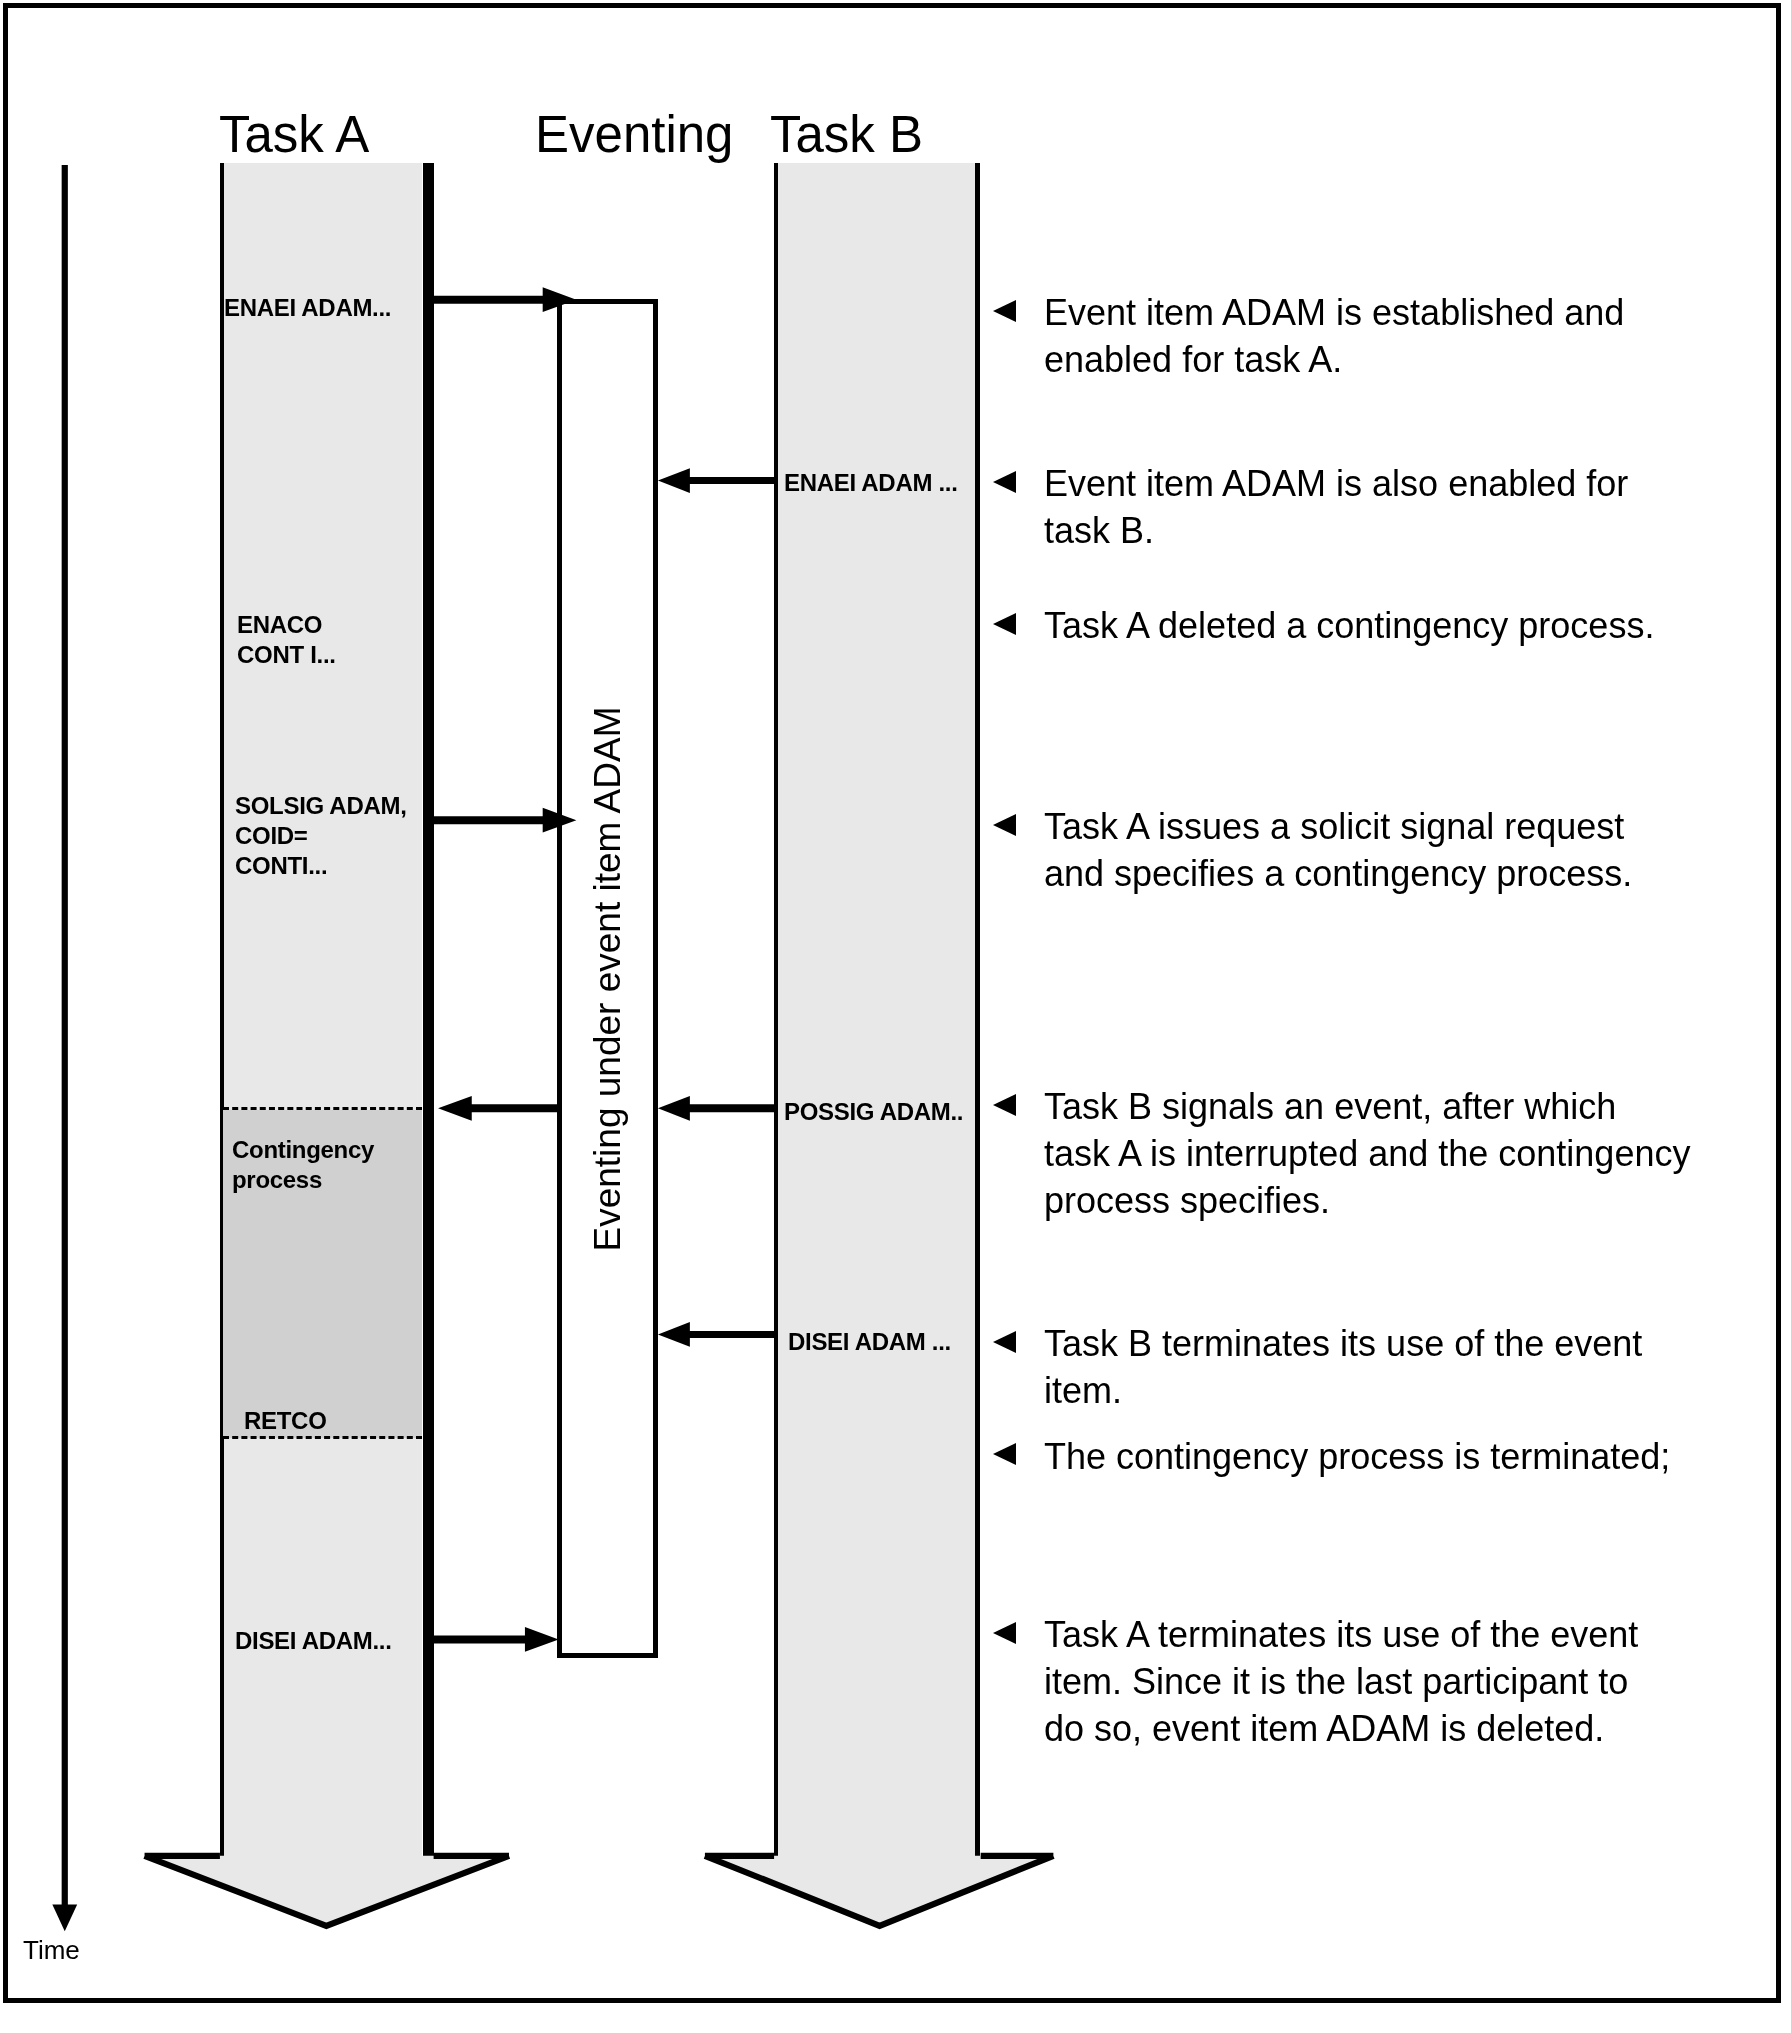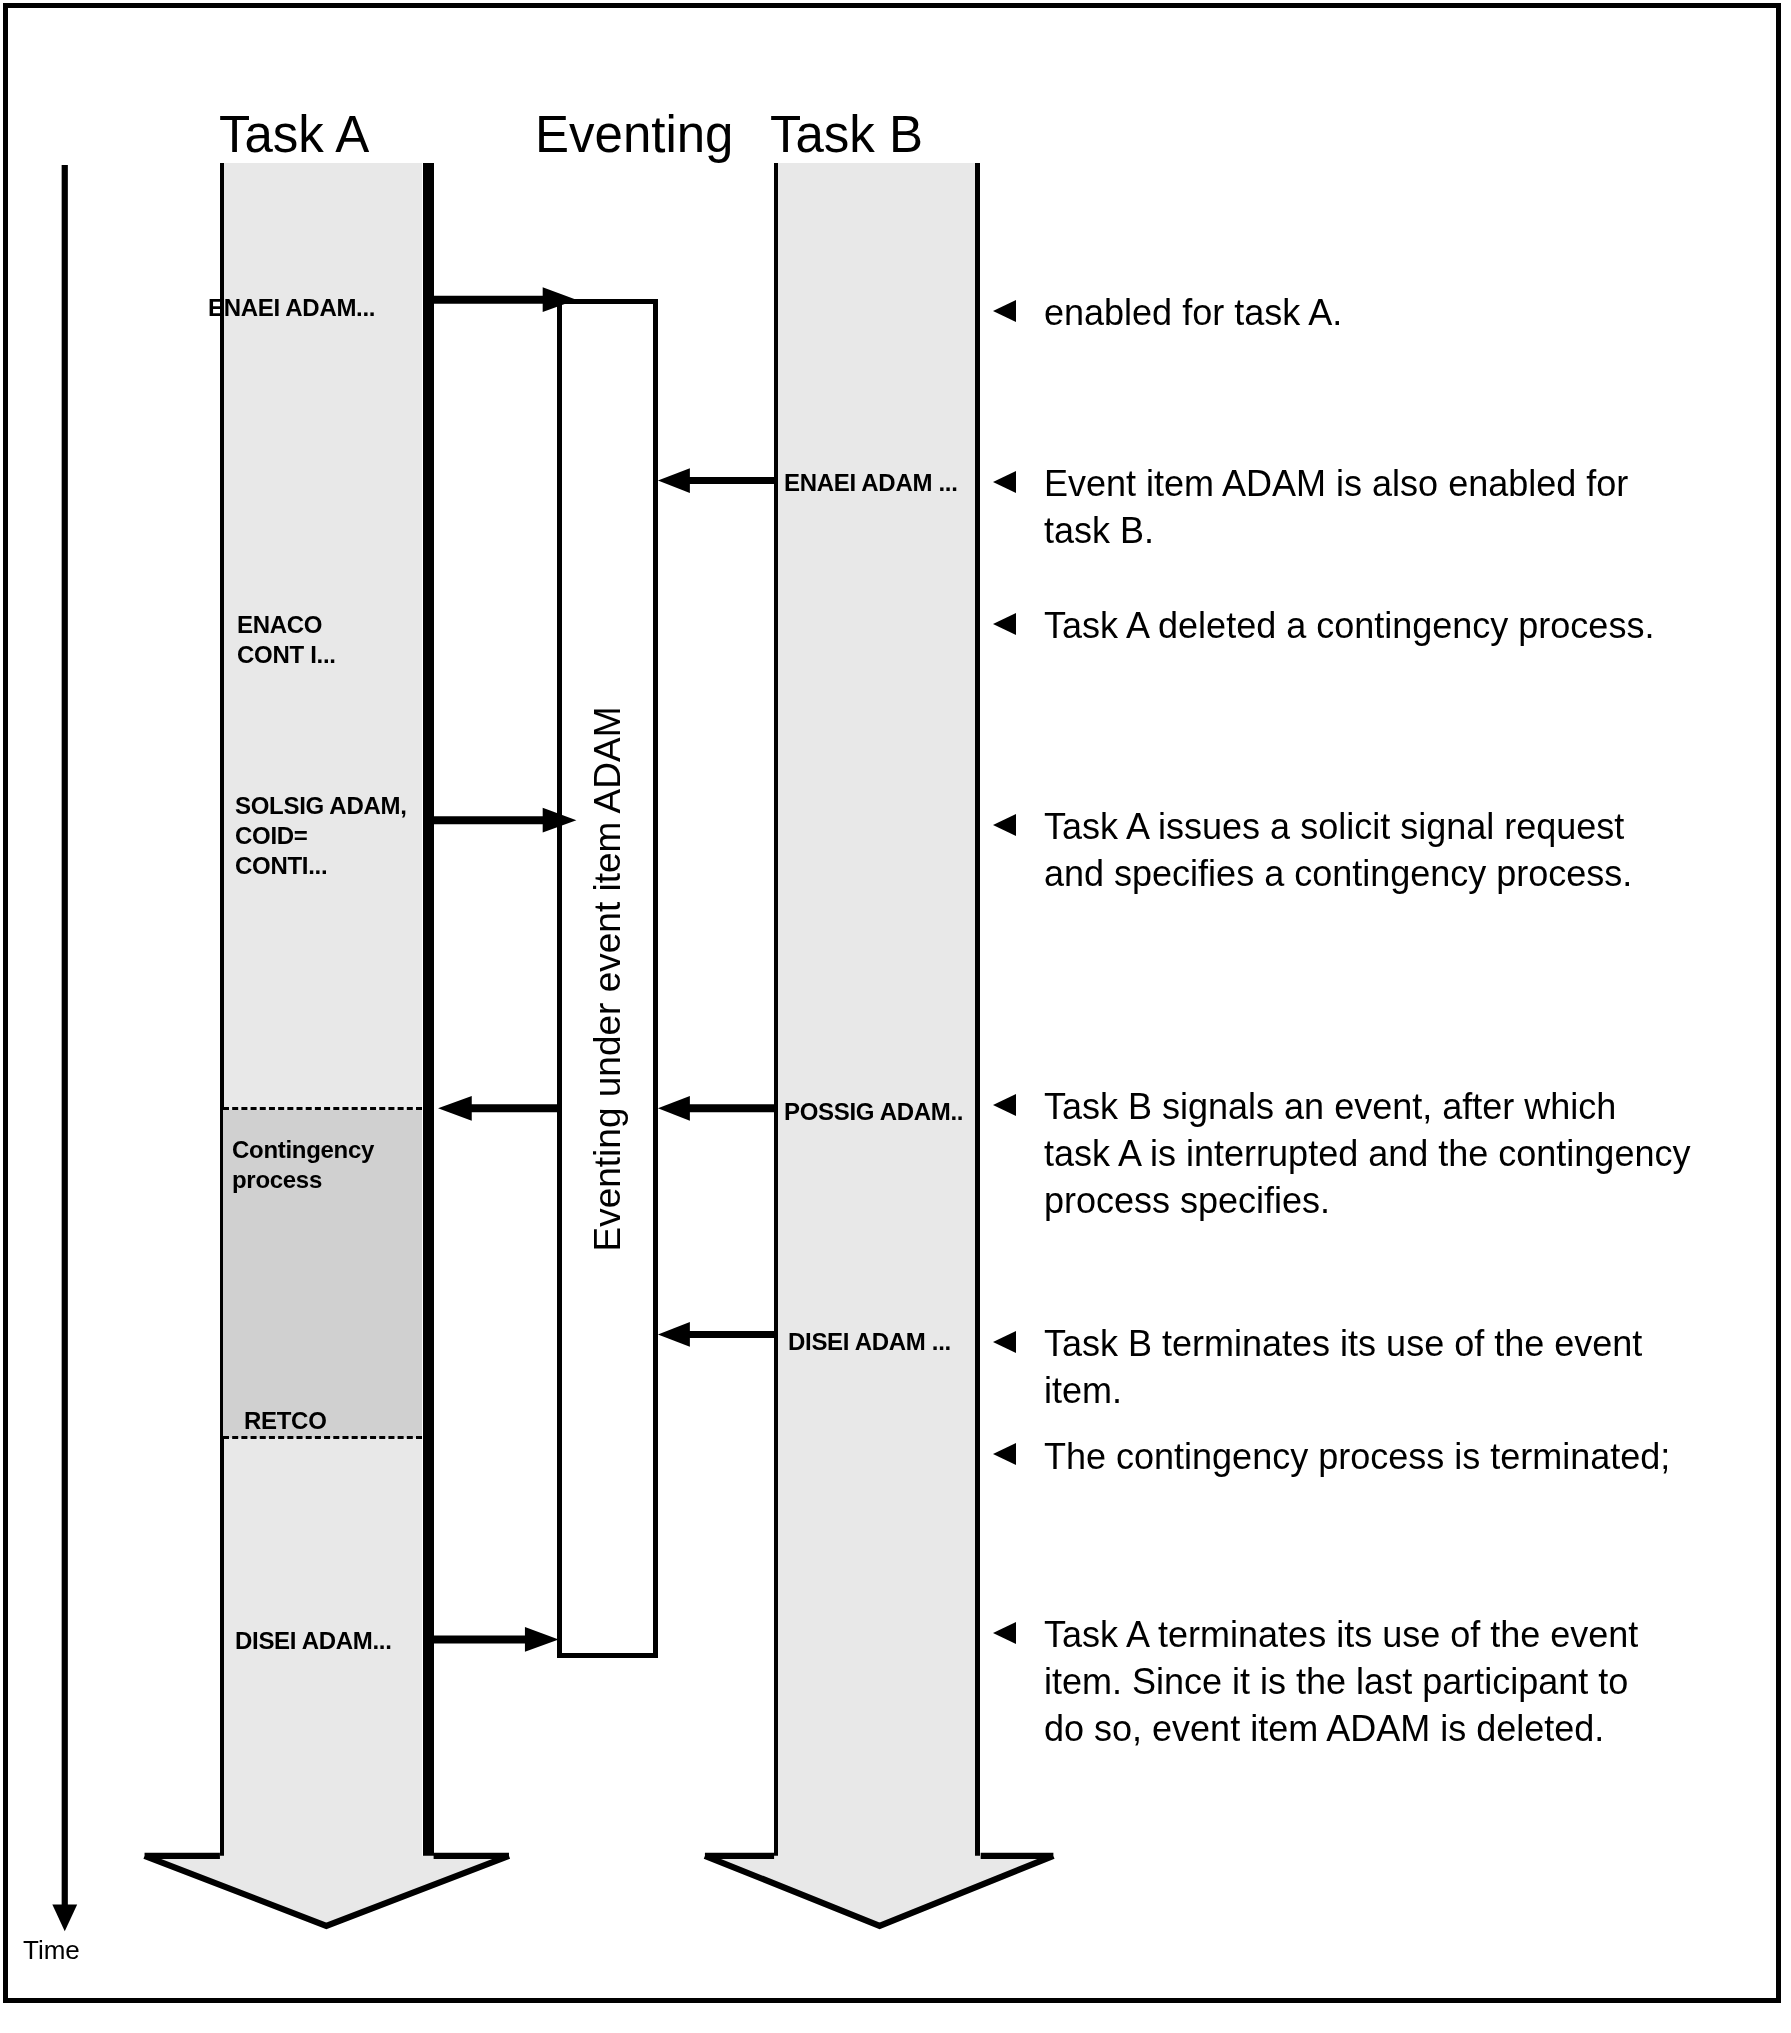--- a/index.html
+++ b/index.html
@@ -84,37 +84,38 @@
     <line x1="489" y1="1849" x2="594" y2="1849" stroke="#000" stroke-width="9"></line>
     <polygon points="592,1835 592,1863 630,1849" fill="#000"></polygon>
 
     <polygon points="163,2093 574,2093 368,2172" fill="#e8e8e8"></polygon>
     <path d="M163,2093 L248,2093 M489,2093 L574,2093 M163,2093 L368,2172 L574,2093" stroke="#000" stroke-width="7" fill="none"></path>
 
     <polygon points="795,2093 1188,2093 992,2172" fill="#e8e8e8"></polygon>
     <path d="M795,2093 L873,2093 M1106,2093 L1188,2093 M795,2093 L992,2172 L1188,2093" stroke="#000" stroke-width="7" fill="none"></path>
   </svg>
 
-  <div class="abs code" style="left:208px;top:293px;">ENAEI ADAM...</div>
+  <div class="abs code" style="left:224px;top:293px;">ENAEI ADAM...</div>
   <div class="abs code" style="left:237px;top:610px;">ENACO</div>
   <div class="abs code" style="left:237px;top:640px;">CONT I...</div>
   <div class="abs code" style="left:235px;top:791px;">SOLSIG ADAM,</div>
   <div class="abs code" style="left:235px;top:821px;">COID=</div>
   <div class="abs code" style="left:235px;top:851px;">CONTI...</div>
   <div class="abs code" style="left:232px;top:1135px;">Contingency</div>
   <div class="abs code" style="left:232px;top:1165px;">process</div>
   <div class="abs code" style="left:244px;top:1406px;">RETCO</div>
   <div class="abs code" style="left:235px;top:1626px;">DISEI ADAM...</div>
 
   <div class="abs code" style="left:784px;top:468px;">ENAEI ADAM ...</div>
   <div class="abs code" style="left:784px;top:1097px;">POSSIG ADAM..</div>
   <div class="abs code" style="left:788px;top:1327px;">DISEI ADAM ...</div>
 
   <div class="abs tri" style="top:300px;"></div>
   <div class="abs ann-text" style="top:289px;">
+    <div>Event item ADAM is established and</div>
     <div>enabled for task A.</div>
   </div>
 
   <div class="abs tri" style="top:471px;"></div>
   <div class="abs ann-text" style="top:460px;">
     <div>Event item ADAM is also enabled for</div>
     <div>task B.</div>
   </div>
 
   <div class="abs tri" style="top:613px;"></div>

